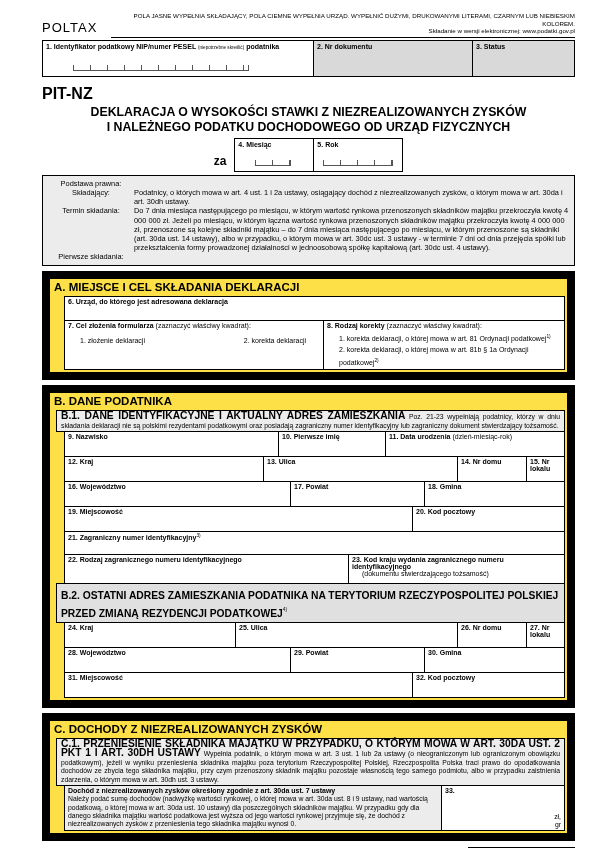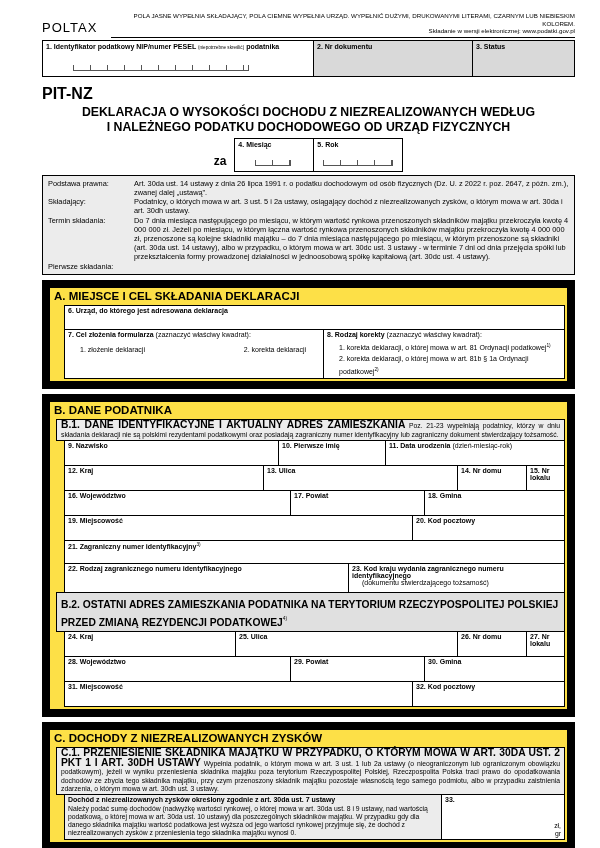--- a/index.html
+++ b/index.html
@@ -31,21 +31,21 @@
   .titles { text-align:center; font-weight:bold; font-size:12.3px; line-height:15px; }
   .zarow { display:flex; justify-content:center; align-items:center; margin:3px 0 3px 0; }
   .za { font-size:12px; font-weight:bold; margin-right:8px; position:relative; top:6px; }
   .zabox { border:1px solid #000; height:34px; padding:2px 3px; font-size:7px; font-weight:bold; position:relative; background:#fff; }
   .zabox + .zabox { margin-left:-1px; }
   .zb4 { width:80px; } .zb5 { width:90px; }
   .comb-m { left:20px; width:36px; } .comb-y { left:9px; width:70px; }
   
   .legal { border:1px solid #000; background:#ececec; font-size:7.4px; line-height:9.2px; padding:3px 5px; margin-top:3px; }
   .legal-row { display:flex; }
-  .legal-term { width:86px; flex:none; }
+  .legal-term { width:86px; flex:none;text-align:center; }
   .legal-desc { flex:1; }
   
   .section { border:8px solid #000000; margin-top:5px; background:#fde047; }
   .sec-title { font-size:11.5px; font-weight:bold; padding:2px 4px 3px 4px; }
   .sec-body { padding:0 2px 2px 14px; }
   .frow { display:flex; }
   .sec-body .frow + .frow, .sec-body .subhead + .frow, .sec-body .frow + .subhead { margin-top:-1px; }
   .fcell { border:1px solid #000; background:#fff; padding:1px 3px; font-size:7px; min-height:26px; position:relative; }
   .fcell + .fcell { margin-left:-1px; }
   .fcell.gray { background:#ececec; }
@@ -104,46 +104,45 @@
       <span>Nr dokumentu</span>
     </div>
     <div class="idcell gray c3">
       <span>3.</span>
       <span>Status</span>
     </div>
   </div>
 
   <div class="formcode">PIT-NZ</div>
   <div class="titles">
-    <div>DEKLARACJA O WYSOKOŚCI DOCHODU Z NIEZREALIZOWANYCH WEDŁUG</div>
+    <div>DEKLARACJA O WYSOKOŚCI STAWKI Z NIEZREALIZOWANYCH ZYSKÓW</div>
     <div>I NALEŻNEGO PODATKU DOCHODOWEGO OD URZĄD FIZYCZNYCH</div>
   </div>
 
   <div class="zarow">
     <span class="za">za</span>
     <div class="zabox zb4">
       <span>4.</span>
       <span>Miesiąc</span>
       <div class="comb comb-m"></div>
     </div>
     <div class="zabox zb5">
       <span>5.</span>
       <span>Rok</span>
       <div class="comb comb-y"></div>
     </div>
   </div>
 
   <div class="legal">
     <div class="legal-row">
       <div class="legal-term">Podstawa prawna:</div>
-      <div class="legal-desc">Art. 30da ust. 14 ustawy z dnia 26 lipca 1991 r. o podatku dochodowym od osób fizycznych (Dz. U. z 2022 r. poz. 2647, z późn. zm.), zwanej dalej „ustawą”.</div>
     </div>
     <div class="legal-row">
       <div class="legal-term">Składający:</div>
-      <div class="legal-desc">Podatnicy, o których mowa w art. 3 ust. 5 i 2a ustawy, osiągający dochód z niezrealizowanych zysków, o którym mowa w art. 30da i art. 30dh ustawy.</div>
+      <div class="legal-desc">Podatnicy, o których mowa w art. 4 ust. 1 i 2a ustawy, osiągający dochód z niezrealizowanych zysków, o którym mowa w art. 30da i art. 30dh ustawy.</div>
     </div>
     <div class="legal-row">
       <div class="legal-term">Termin składania:</div>
       <div class="legal-desc">Do 7 dnia miesiąca następującego po miesiącu, w którym wartość rynkowa przenoszonych składników majątku przekroczyła kwotę 4 000 000 zł. Jeżeli po miesiącu, w którym łączna wartość rynkowa przenoszonych składników majątku przekroczyła kwotę 4 000 000 zł, przenoszone są kolejne składniki majątku – do 7 dnia miesiąca następującego po miesiącu, w którym przenoszone są składniki (art. 30da ust. 14 ustawy), albo w przypadku, o którym mowa w art. 30dc ust. 3 ustawy - w terminie 7 dni od dnia przejęcia spółki lub przekształcenia formy prowadzonej działalności w jednoosobową spółkę kapitałową (art. 30dc ust. 4 ustawy).</div>
     </div>
     <div class="legal-row">
       <div class="legal-term">Pierwsze składania:</div>
     </div>
   </div>
 

